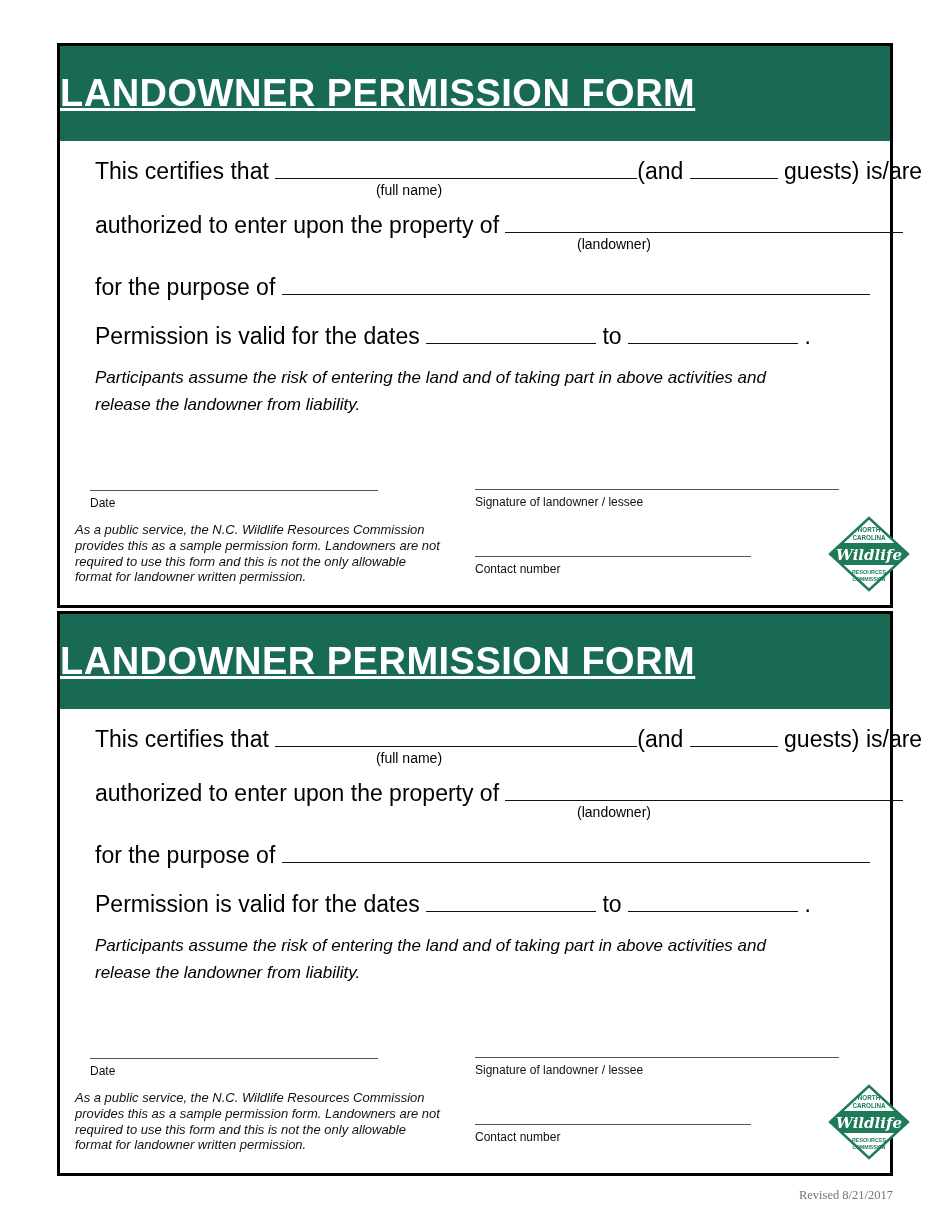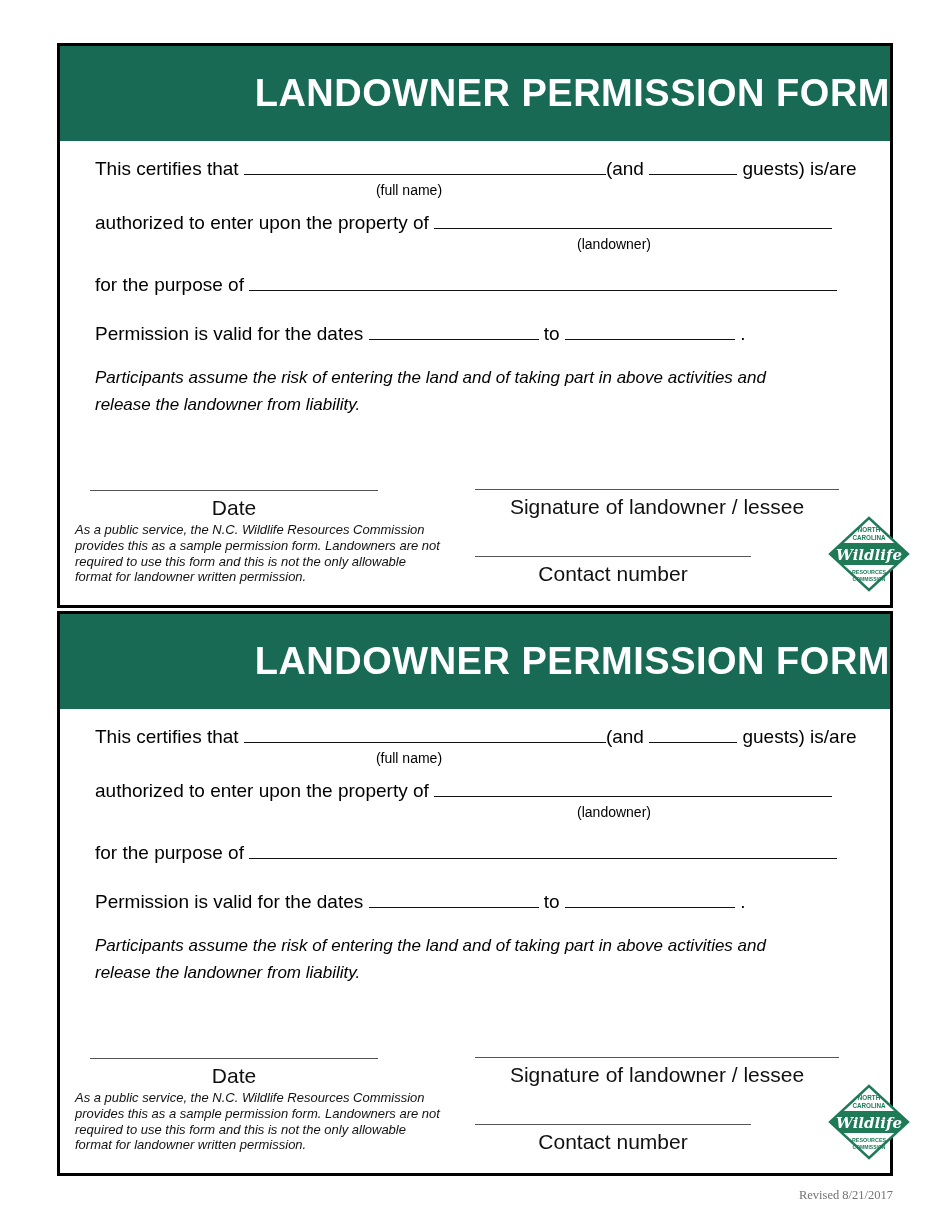--- a/index.html
+++ b/index.html
@@ -13,43 +13,44 @@
     position:absolute; left:57px; width:836px; height:565px;
     border:3px solid #000; background:#fff;
   }
   .form-1 { top:43px; }
   .form-2 { top:611px; }
   .form-header {
     position:absolute; top:0; left:0; right:0; height:95px;
     background:var(--green,#186a55);
   }
   .form-title {
-    width:100%; text-align:right; line-height:95px;
+    width:100%; text-align:left; line-height:95px;
     font-size:38px; font-weight:bold; color:#ffffff; letter-spacing:0.5px;
     white-space:nowrap;
+    text-decoration:underline;
   }
   .row {
-    position:absolute; left:35px; font-size:19px; white-space:nowrap;
+    position:absolute; left:35px; font-size:23px; white-space:nowrap;
   }
   .blank {
     display:inline-block; border-bottom:1.6px solid #111;
     height:17px; vertical-align:baseline;
   }
   .caption {
     position:absolute; font-size:14px; text-align:center;
   }
   .disclaimer {
     position:absolute; left:35px; top:318px; width:770px;
     font-size:17px; font-style:italic; line-height:27px;
   }
   .rule {
     position:absolute; border-top:1.3px solid #555; height:0;
   }
   .field-label {
-    position:absolute; font-size:21px; text-align:center; color:#111;
+    position:absolute; font-size:12px; text-align:left; color:#111;
   }
   .notice {
     position:absolute; left:15px; top:476px; width:370px;
     font-size:13px; font-style:italic; line-height:15.8px; color:#111;
   }
   .logo { position:absolute; top:470px; left:768px; width:82px; height:76px; }
   .logo svg { display:block; width:82px; height:76px; }
   .logo-small-text {
     font-family:"Liberation Sans", sans-serif; font-weight:bold;
     fill:var(--logo-green,#1f7a58);

